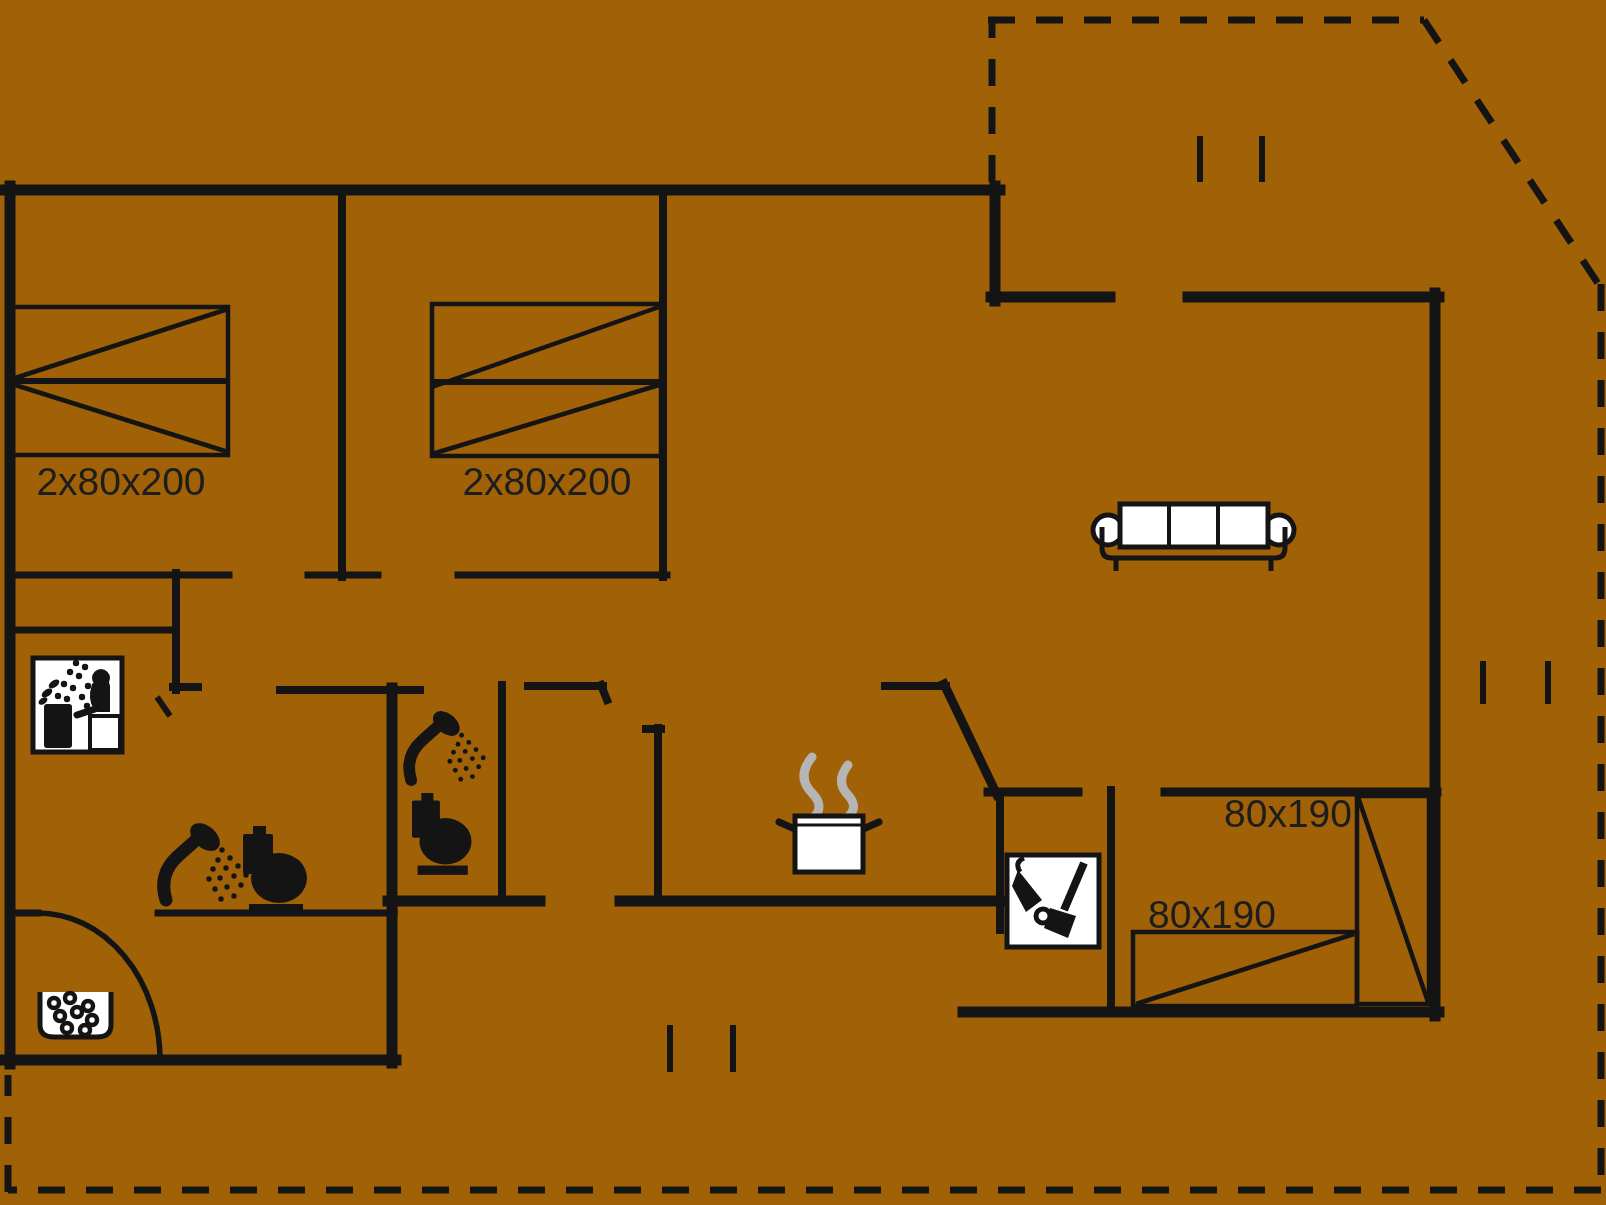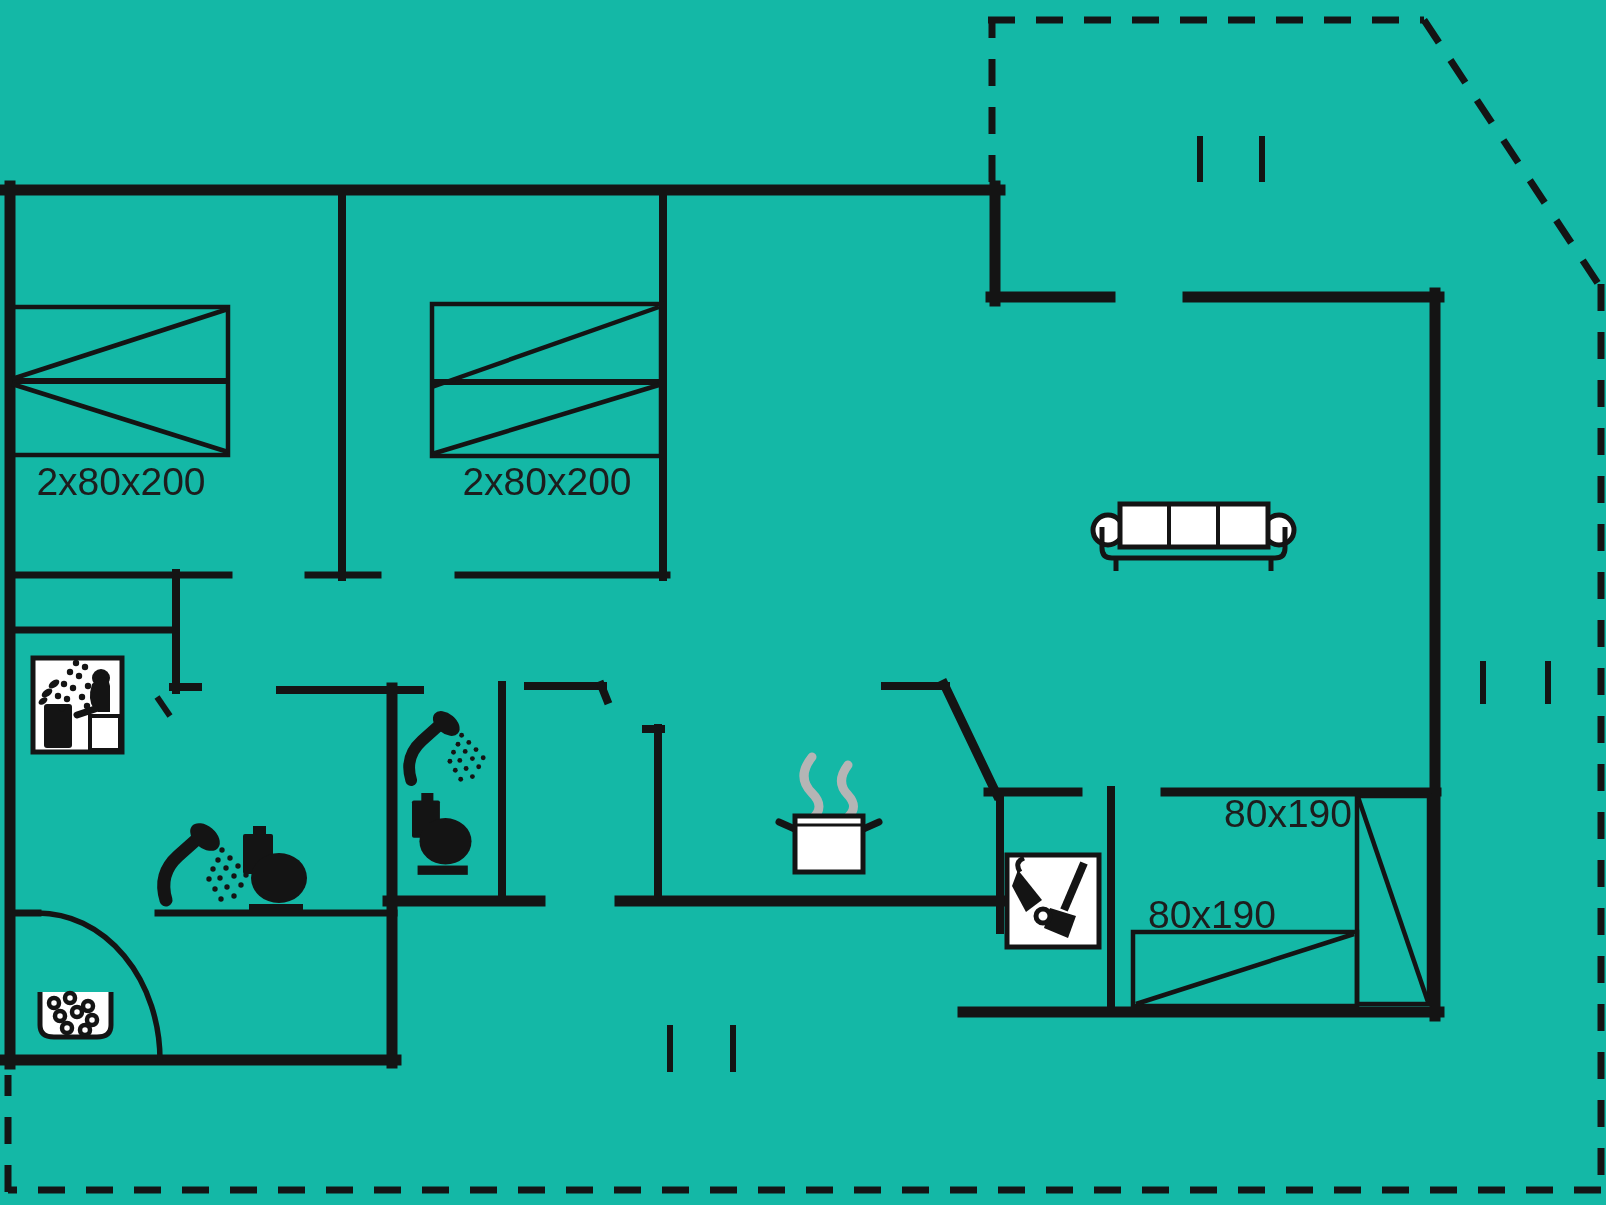--- a/index.html
+++ b/index.html
@@ -1,19 +1,19 @@
 <!DOCTYPE html>
 <html><head>
 <meta charset="utf-8">
 <style>
   html,body{margin:0;padding:0;background:#ffffff;}
   .canvas{
     position:relative;
     width:1606px;height:1205px;
-    background:#14b8a6;
+    background:#a16207;
     font-family:"Liberation Sans", sans-serif;
     overflow:hidden;
   }
   svg{display:block;}
   text.dim-label{
     font-family:"Liberation Sans", sans-serif;
     font-size:39px;
     fill:#1d1d1d;
   }
 </style>

